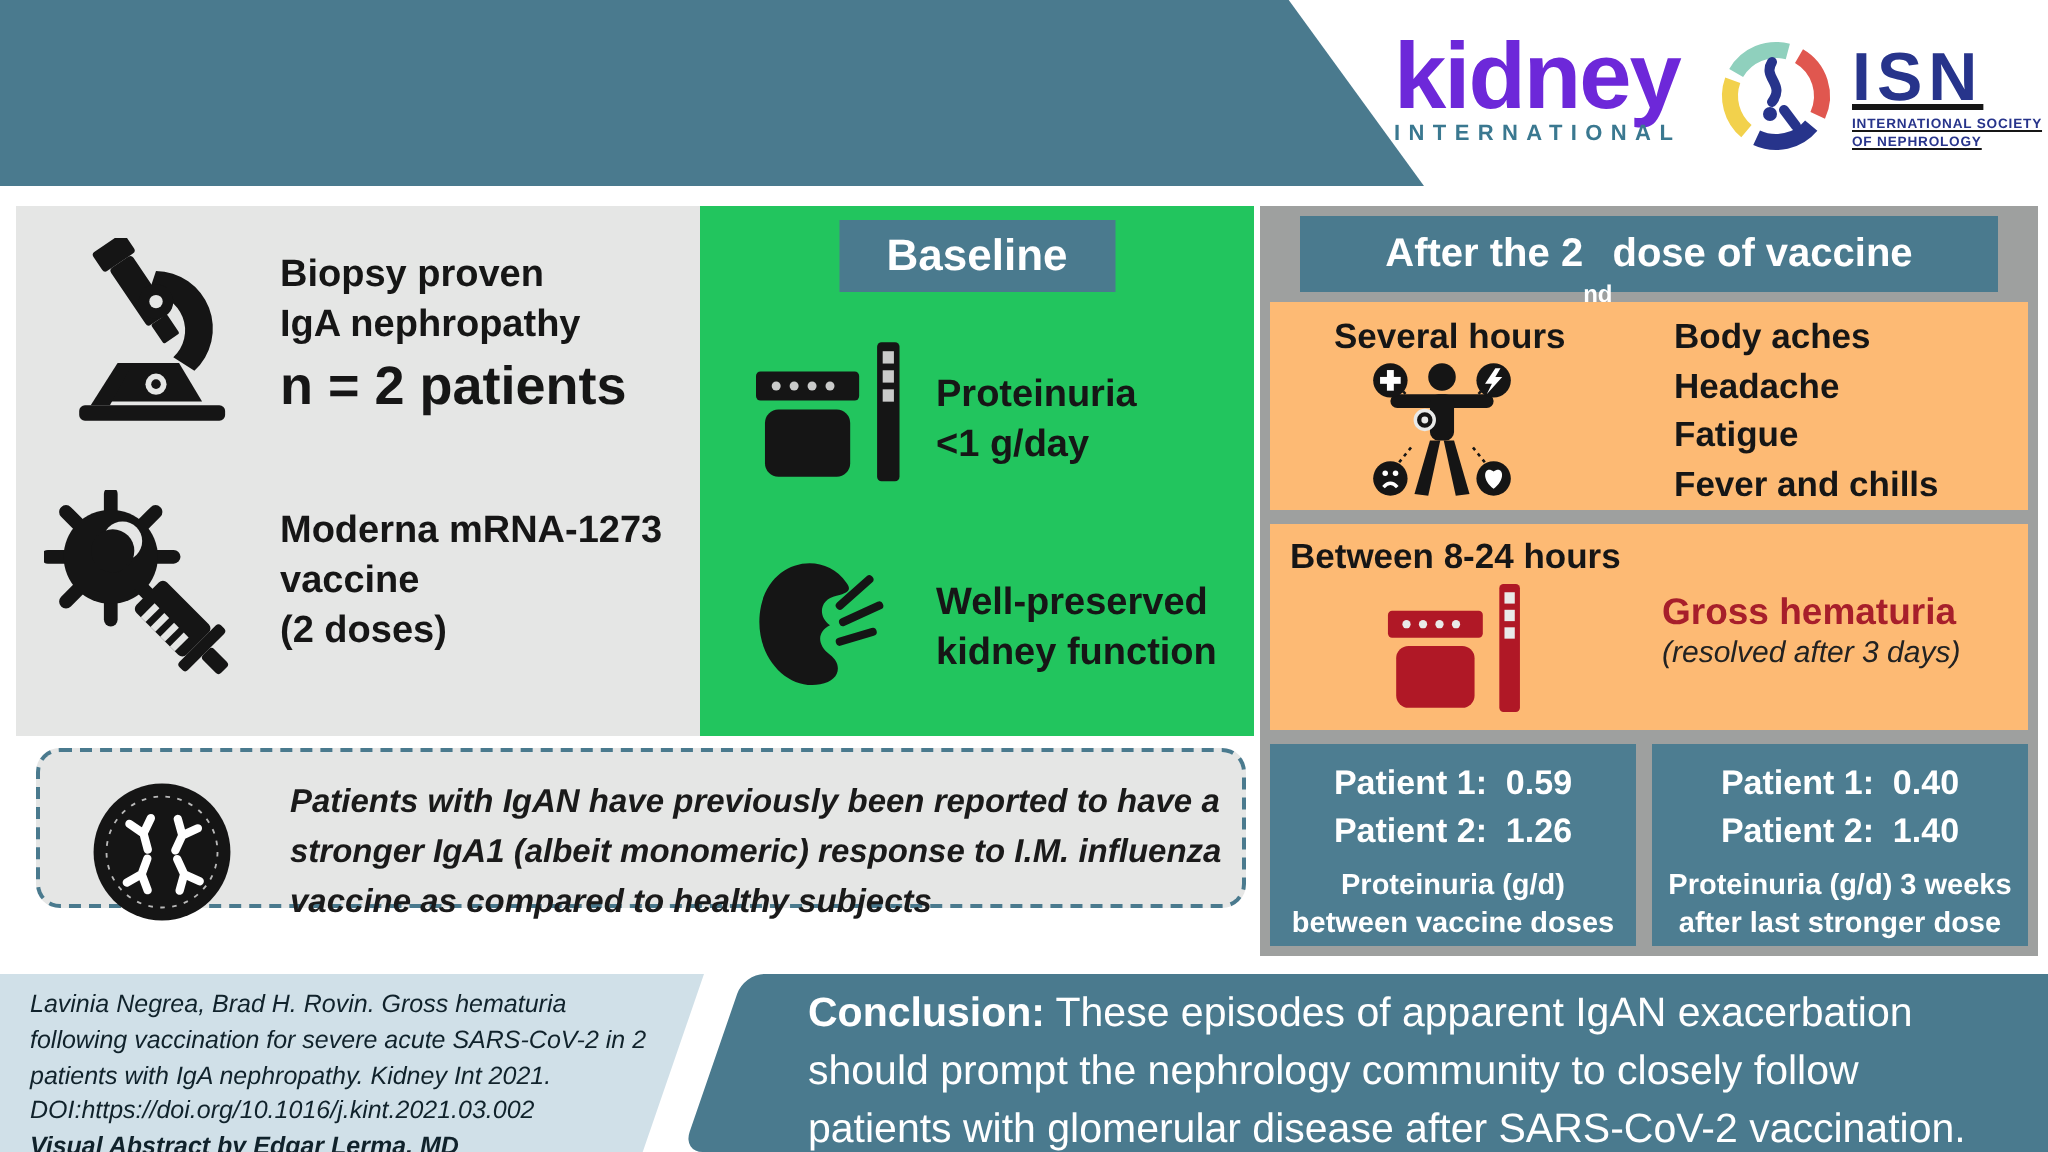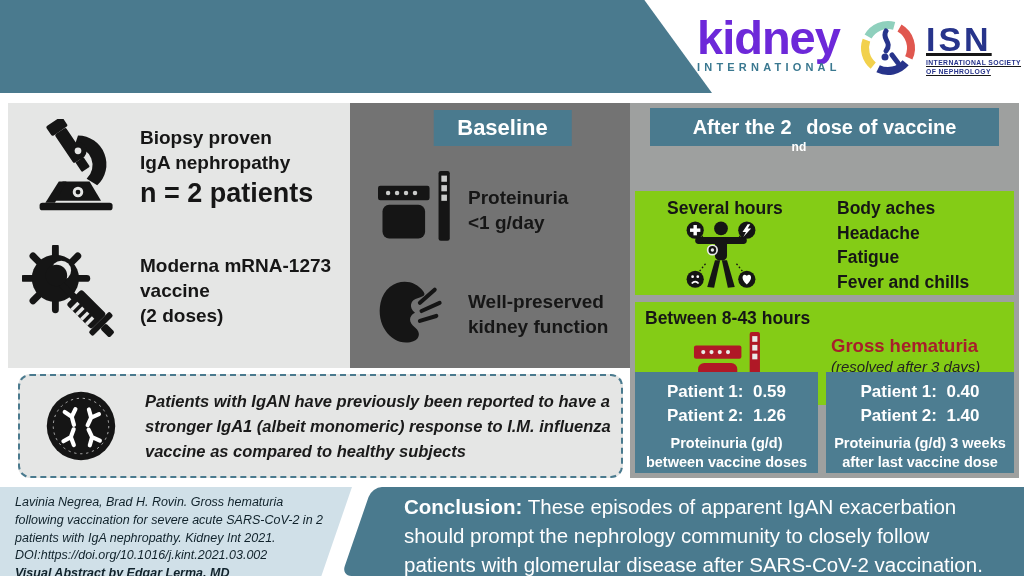--- a/index.html
+++ b/index.html
@@ -16,42 +16,42 @@
   .isn-logo{position:absolute;left:856px;top:16px;display:flex;align-items:flex-start;}
   .isn-text{margin-left:6px;margin-top:6px;text-decoration:underline;}
   .isn-abbr{font-size:34px;font-weight:bold;color:#27348b;letter-spacing:3px;line-height:1;}
   .isn-sub{font-size:6.8px;font-weight:bold;color:#27348b;letter-spacing:.4px;line-height:1.35;margin-top:2px;}
   
   .panel-left{position:absolute;left:8px;top:103px;width:354px;height:265px;background:#e5e6e5;}
   .abs{position:absolute;}
   .b19{font-size:19px;font-weight:bold;line-height:1.32;}
   .b27{font-size:27px;font-weight:bold;line-height:1.2;margin-top:2px;}
   
-  .baseline-box{position:absolute;left:350px;top:103px;width:277px;height:265px;background:#737373;padding-left:28px;}
+  .baseline-box{position:absolute;left:350px;top:103px;width:277px;height:265px;background:#22c55e;}
   .baseline-hdr{position:absolute;left:50%;transform:translateX(-50%);top:7px;background:#4a7a8e;
                 color:#fff;font-size:22px;font-weight:bold;padding:5px 24px;}
   
   .panel-right{position:absolute;left:630px;top:103px;width:389px;height:375px;background:#9ea09f;}
   .after-hdr{position:absolute;left:20px;right:20px;top:5px;height:38px;background:#4a7a8e;color:#fff;
              font-size:20px;font-weight:bold;display:flex;align-items:center;justify-content:center;}
   .after-hdr sup{font-size:12px;margin-top:40px;}
-  .sec{position:absolute;left:5px;width:379px;background:#84cc16;margin-top:40px;}
+  .sec{position:absolute;left:5px;width:379px;background:#fdba74;}
   .secA{top:48px;height:104px;}
   .secB{top:159px;height:103px;}
   .b17{font-size:17.5px;font-weight:bold;line-height:1.4;}
   .red-finding{font-size:18.5px;font-weight:bold;color:#a71f2b;line-height:1.25;}
   .red-note{font-size:15px;font-style:italic;color:#222;line-height:1.3;}
   .pt-box{position:absolute;top:269px;height:101px;background:#4d7d91;color:#fff;text-align:center;
           box-sizing:border-box;padding-top:8px;}
   .pt-box1{left:5px;width:183px;}
   .pt-box2{left:196px;width:188px;}
   .pt-row{font-size:17px;font-weight:bold;line-height:1.42;white-space:pre;}
   .pt-cap{font-size:14.5px;font-weight:bold;line-height:1.28;margin-top:6px;text-align:center;}
   
-  .note-box{position:absolute;left:18px;top:374px;width:605px;height:104px;background:#e5e6e5;
+  .note-box{position:absolute;left:18px;top:374px;width:605px;height:80px;background:#e5e6e5;
             border:2px dashed #4a7a8e;border-radius:12px;box-sizing:border-box;}
   .note-text{position:absolute;left:125px;top:13px;font-size:16.5px;font-weight:bold;font-style:italic;
              line-height:1.52;color:#1a1a1a;}
   
   .cite-shape{position:absolute;left:-22px;top:487px;width:374px;height:89px;background:#d0e0e8;
               transform:skewX(-19deg);transform-origin:0 0;}
   .cite-text{position:absolute;left:15px;top:494px;font-size:12.5px;font-style:italic;color:#10222b;
              line-height:1.42;}
   .cite-credit{font-weight:bold;}
   .concl-shape{position:absolute;left:372px;top:487px;width:720px;height:89px;background:#4a7a8e;
@@ -233,21 +233,21 @@
       </span>
       <div class="abs" style="left:202px;top:5px;">
         <div class="b17">Body aches</div>
         <div class="b17">Headache</div>
         <div class="b17">Fatigue</div>
         <div class="b17">Fever and chills</div>
       </div>
     </div>
 
     <div class="sec secB">
-      <div class="abs b17" style="left:10px;top:4px;">Between 8-43 hours</div>
+      <div class="abs b17" style="left:10px;top:4px;">Between 8-24 hours</div>
       <span class="abs" style="left:58px;top:30px;">
         <svg width="70" height="66" viewBox="0 0 66 64">
           <g fill="#b01826">
             <rect x="0" y="13" width="46" height="13" rx="2"></rect>
             <circle cx="9" cy="19.5" r="2" fill="#e9eae9"></circle>
               <circle cx="17" cy="19.5" r="2" fill="#e9eae9"></circle>
             <circle cx="25" cy="19.5" r="2" fill="#e9eae9"></circle>
               <circle cx="33" cy="19.5" r="2" fill="#e9eae9"></circle>
             <rect x="4" y="30" width="38" height="30" rx="6"></rect>
             <rect x="54" y="0" width="10" height="62" rx="2"></rect>
@@ -269,21 +269,21 @@
       <div class="pt-cap">
         <div>Proteinuria (g/d)</div>
         <div>between vaccine doses</div>
       </div>
     </div>
     <div class="pt-box pt-box2">
       <div class="pt-row">Patient 1:  0.40</div>
       <div class="pt-row">Patient 2:  1.40</div>
       <div class="pt-cap">
         <div>Proteinuria (g/d) 3 weeks</div>
-        <div>after last vaccine dose</div>
+        <div>after last stronger dose</div>
       </div>
     </div>
   </div>
 
   <div class="note-box">
     <span class="abs" style="left:24px;top:13px;">
       <svg width="74" height="74" viewBox="0 0 80 80">
         <circle cx="40" cy="40" r="37" fill="#151515"></circle>
         <circle cx="40" cy="40" r="30" fill="none" stroke="#fff" stroke-width="1" stroke-dasharray="2.5,4" opacity="0.7"></circle>
         <g stroke="#fff" stroke-width="4.5" stroke-linecap="round" fill="none">

